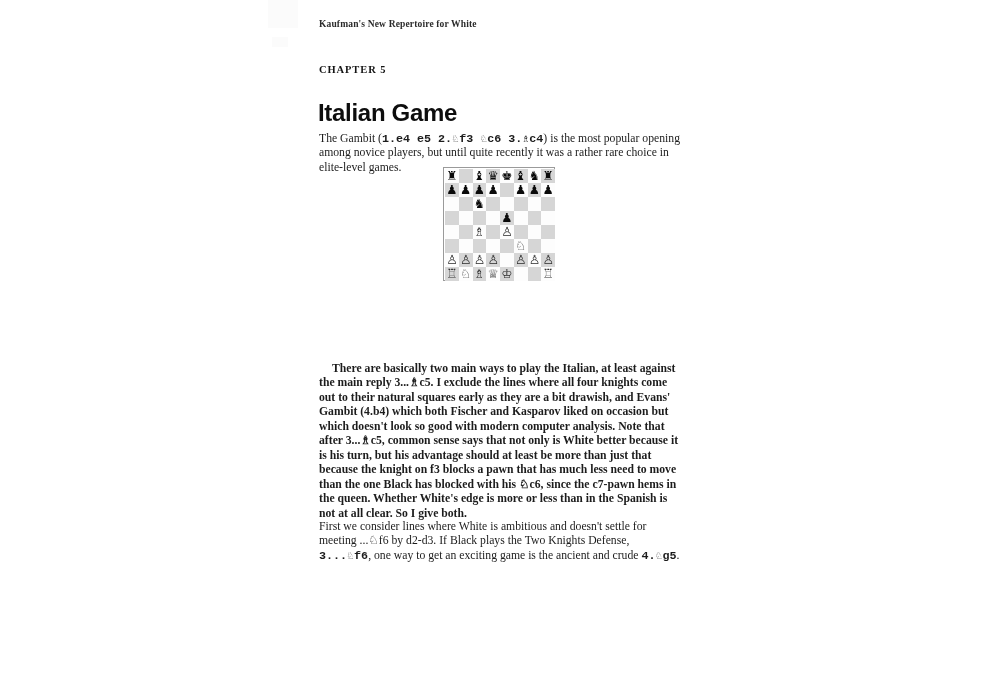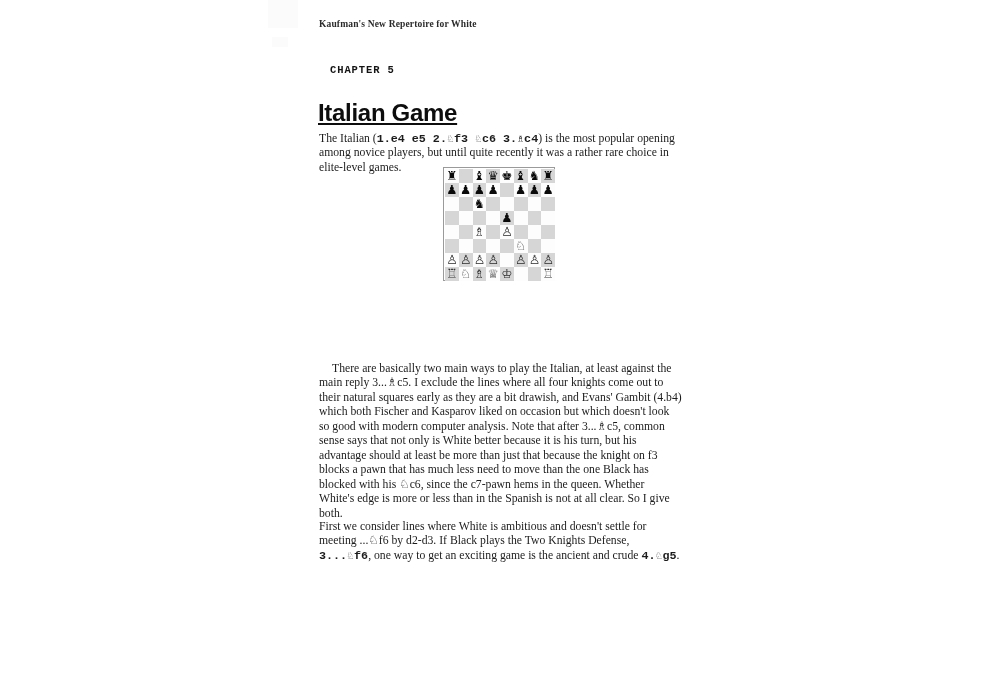--- a/index.html
+++ b/index.html
@@ -25,56 +25,55 @@
     font-family: "Liberation Serif", serif;
     font-size: 9.5px;
     font-weight: bold;
     letter-spacing: 0.15px;
     color: #2b2b2b;
   }
 
   
   #chapter-label {
     position: absolute;
-    left: 330px;
+    left: 319px;
     top: 64px;
-    font-family: Liberation Mono, monospace;
+    font-family: Liberation Serif, serif;
     font-size: 10.5px;
     font-weight: bold;
     letter-spacing: 0.9px;
     color: #141414;
   }
 
   
   #chapter-title {
     position: absolute;
     left: 318px;
     top: 83px;
     font-family: "Liberation Sans", sans-serif;
     font-size: 24px;
     font-weight: bold;
     letter-spacing: -0.3px;
     color: #0d0d0d;
-    text-decoration: underline;
   }
 
   
   .body-block {
     position: absolute;
     left: 319px;
     width: 363px;
     font-family: "Liberation Serif", serif;
     font-size: 11.7px;
     line-height: 14.5px;
     color: #1c1c1c;
     text-align: left;
   }
   #para-intro  { top: 120px; }
   #para-mid    { top: 293px; }
-  #para-ways   { top: 350px; text-indent: 13px; }
+  #para-ways   { top: 350px; text-indent: 13px; font-weight: bold; }
   #para-last   { top: 508px; }
 
   .bold { font-weight: bold; font-family: Liberation Mono, monospace; }
 
   
   #page-number {
     position: absolute;
     left: 326px;
     top: 617px;
     font-family: "Liberation Serif", serif;
@@ -138,21 +137,21 @@
   <div class="artifact" style="left:268px; top:0px; width:30px; height:28px;"></div>
   <div class="artifact" style="left:272px; top:37px; width:16px; height:10px;"></div>
   <div class="artifact" style="left:272px; top:655px; width:18px; height:14px;"></div>
 
   <div id="running-head">Kaufman's New Repertoire for White</div>
 
   <div id="chapter-label">CHAPTER 5</div>
 
   <h1 id="chapter-title">Italian Game</h1>
 
-  <p class="body-block" id="para-intro"><span>The Italian (</span><span class="bold">1.e4 e5 2.♘f3 ♘c6 3.♗c4</span><span>) is the most popular opening among novice players, but until quite recently it was a rather rare choice in elite-level games.</span></p>
+  <p class="body-block" id="para-intro"><span>The Gambit (</span><span class="bold">1.e4 e5 2.♘f3 ♘c6 3.♗c4</span><span>) is the most popular opening among novice players, but until quite recently it was a rather rare choice in elite-level games.</span></p>
 
   <div id="diagram-wrap">
     <div id="chessboard">
         <div class="sq light">
           <span class="pc black">♜</span>
         </div>
         <div class="sq dark"></div>
         <div class="sq light">
           <span class="pc black">♝</span>
         </div>

